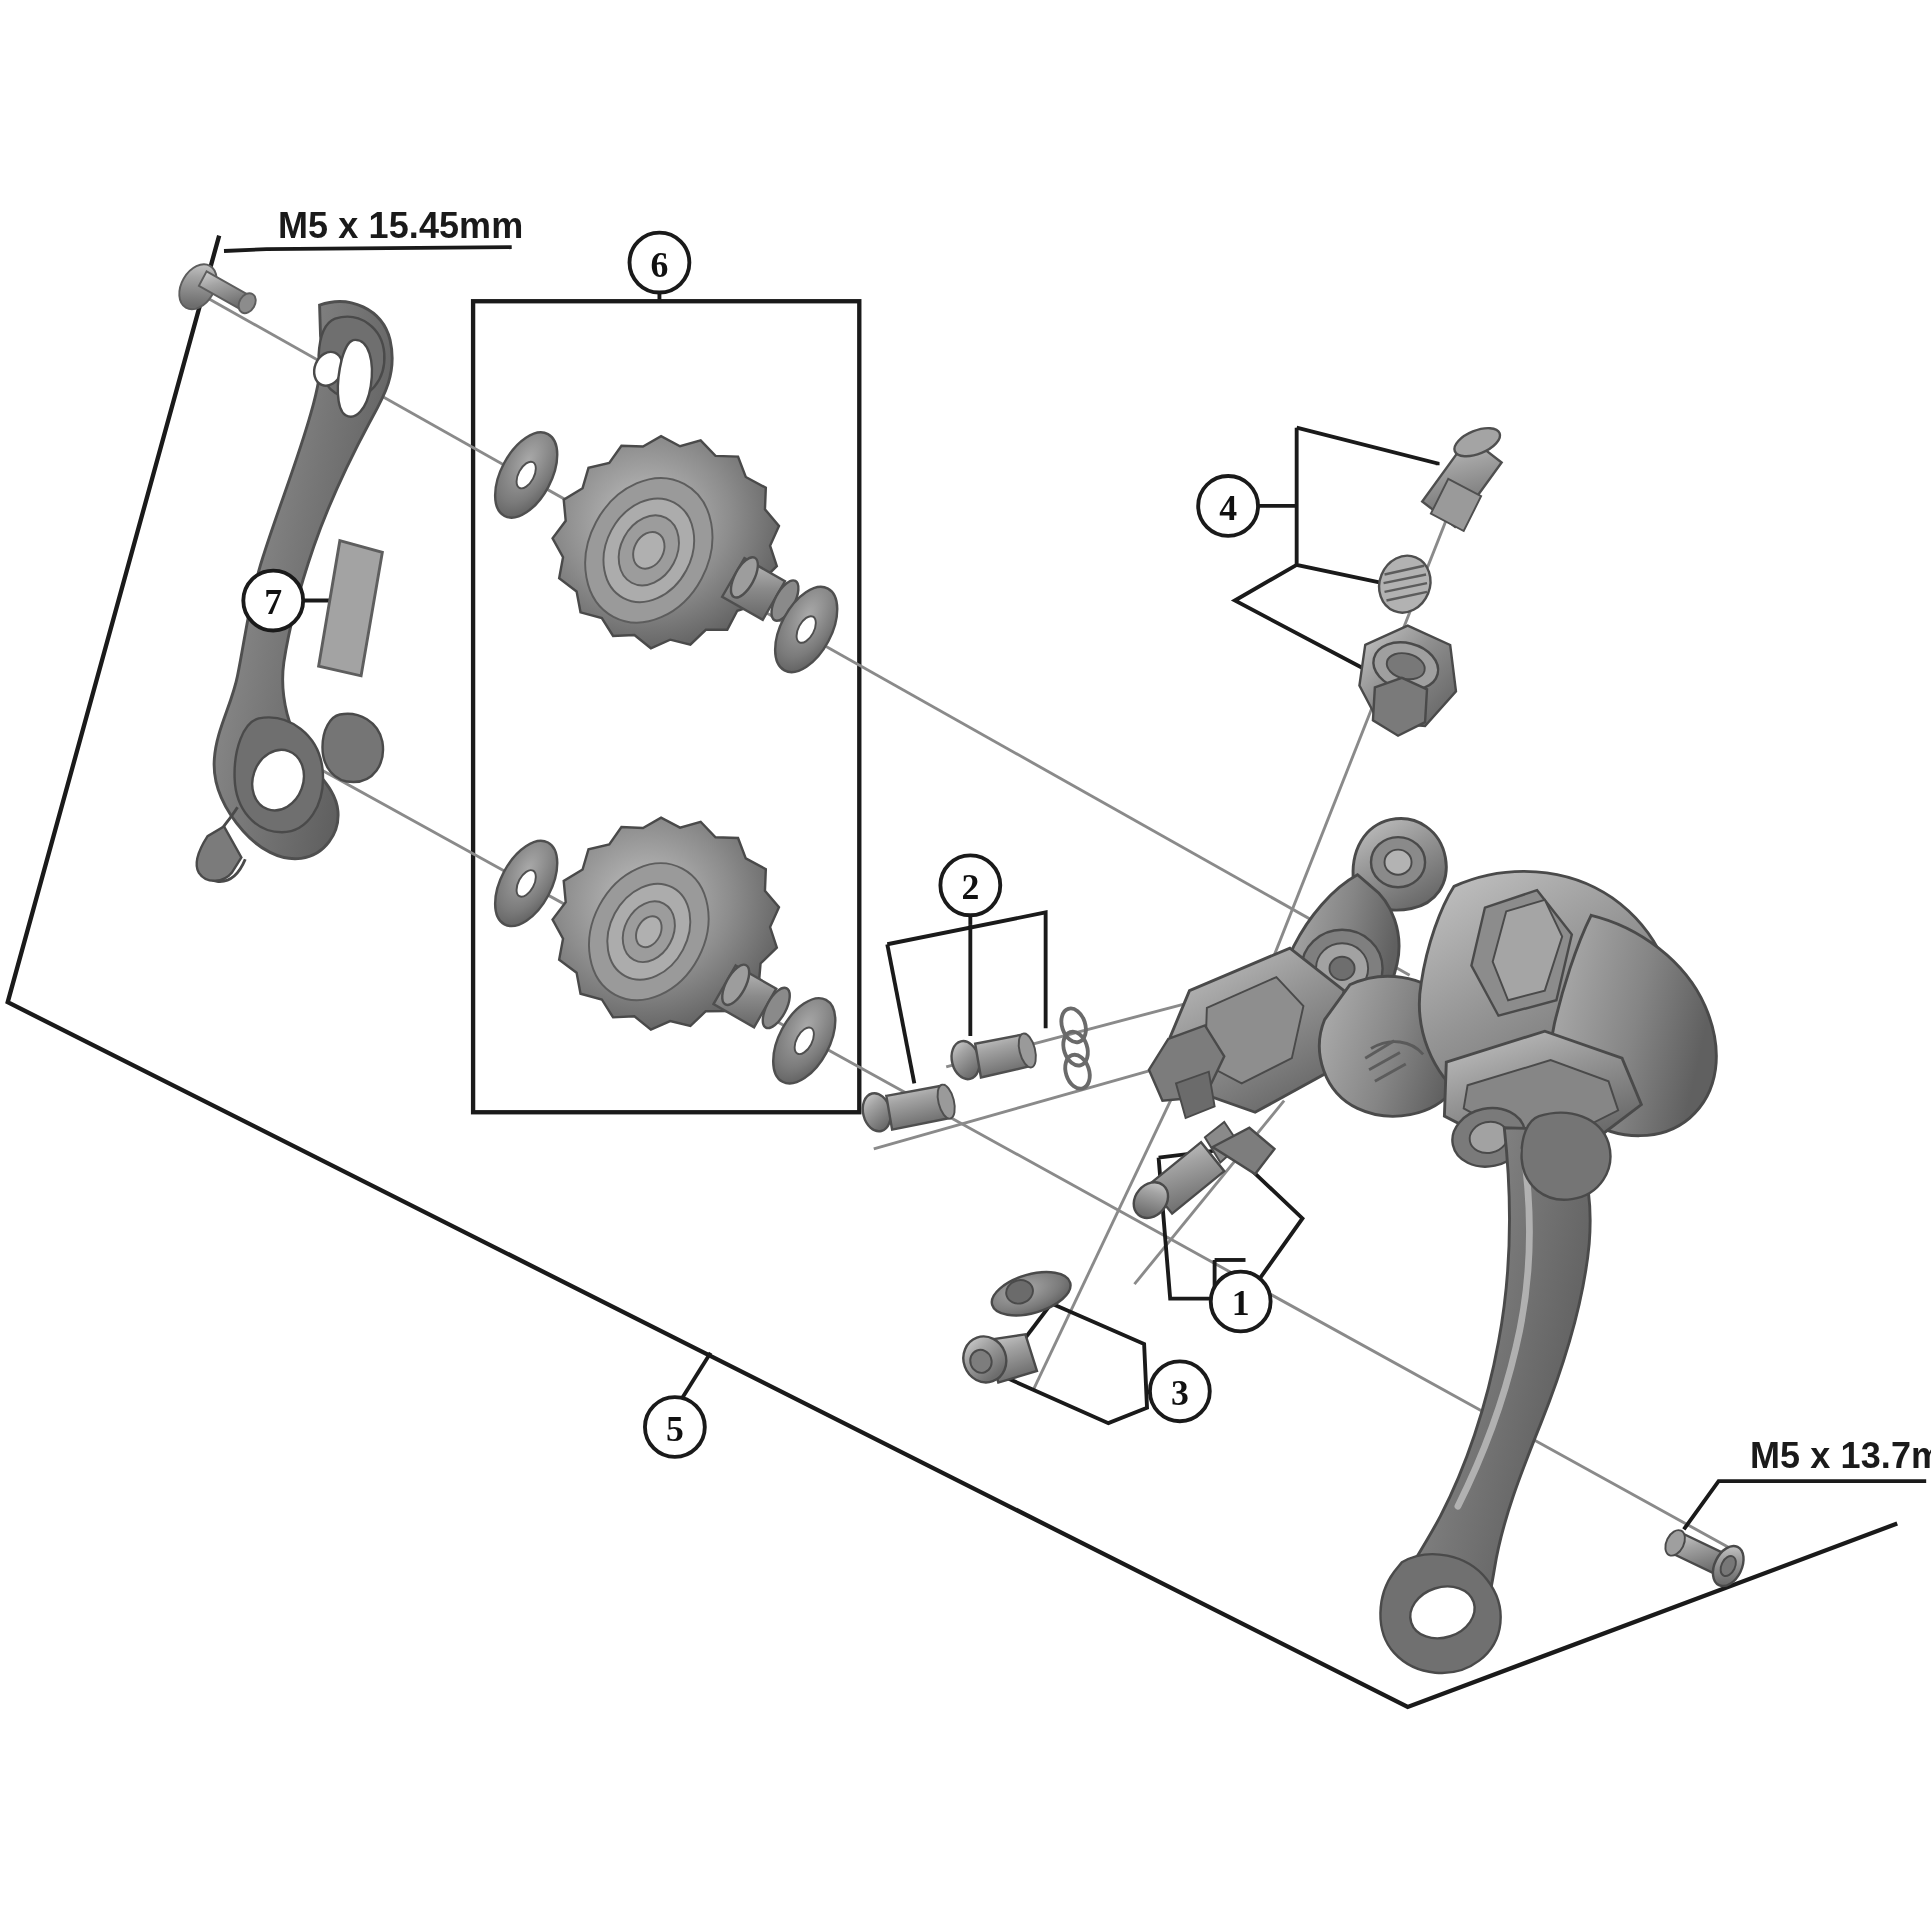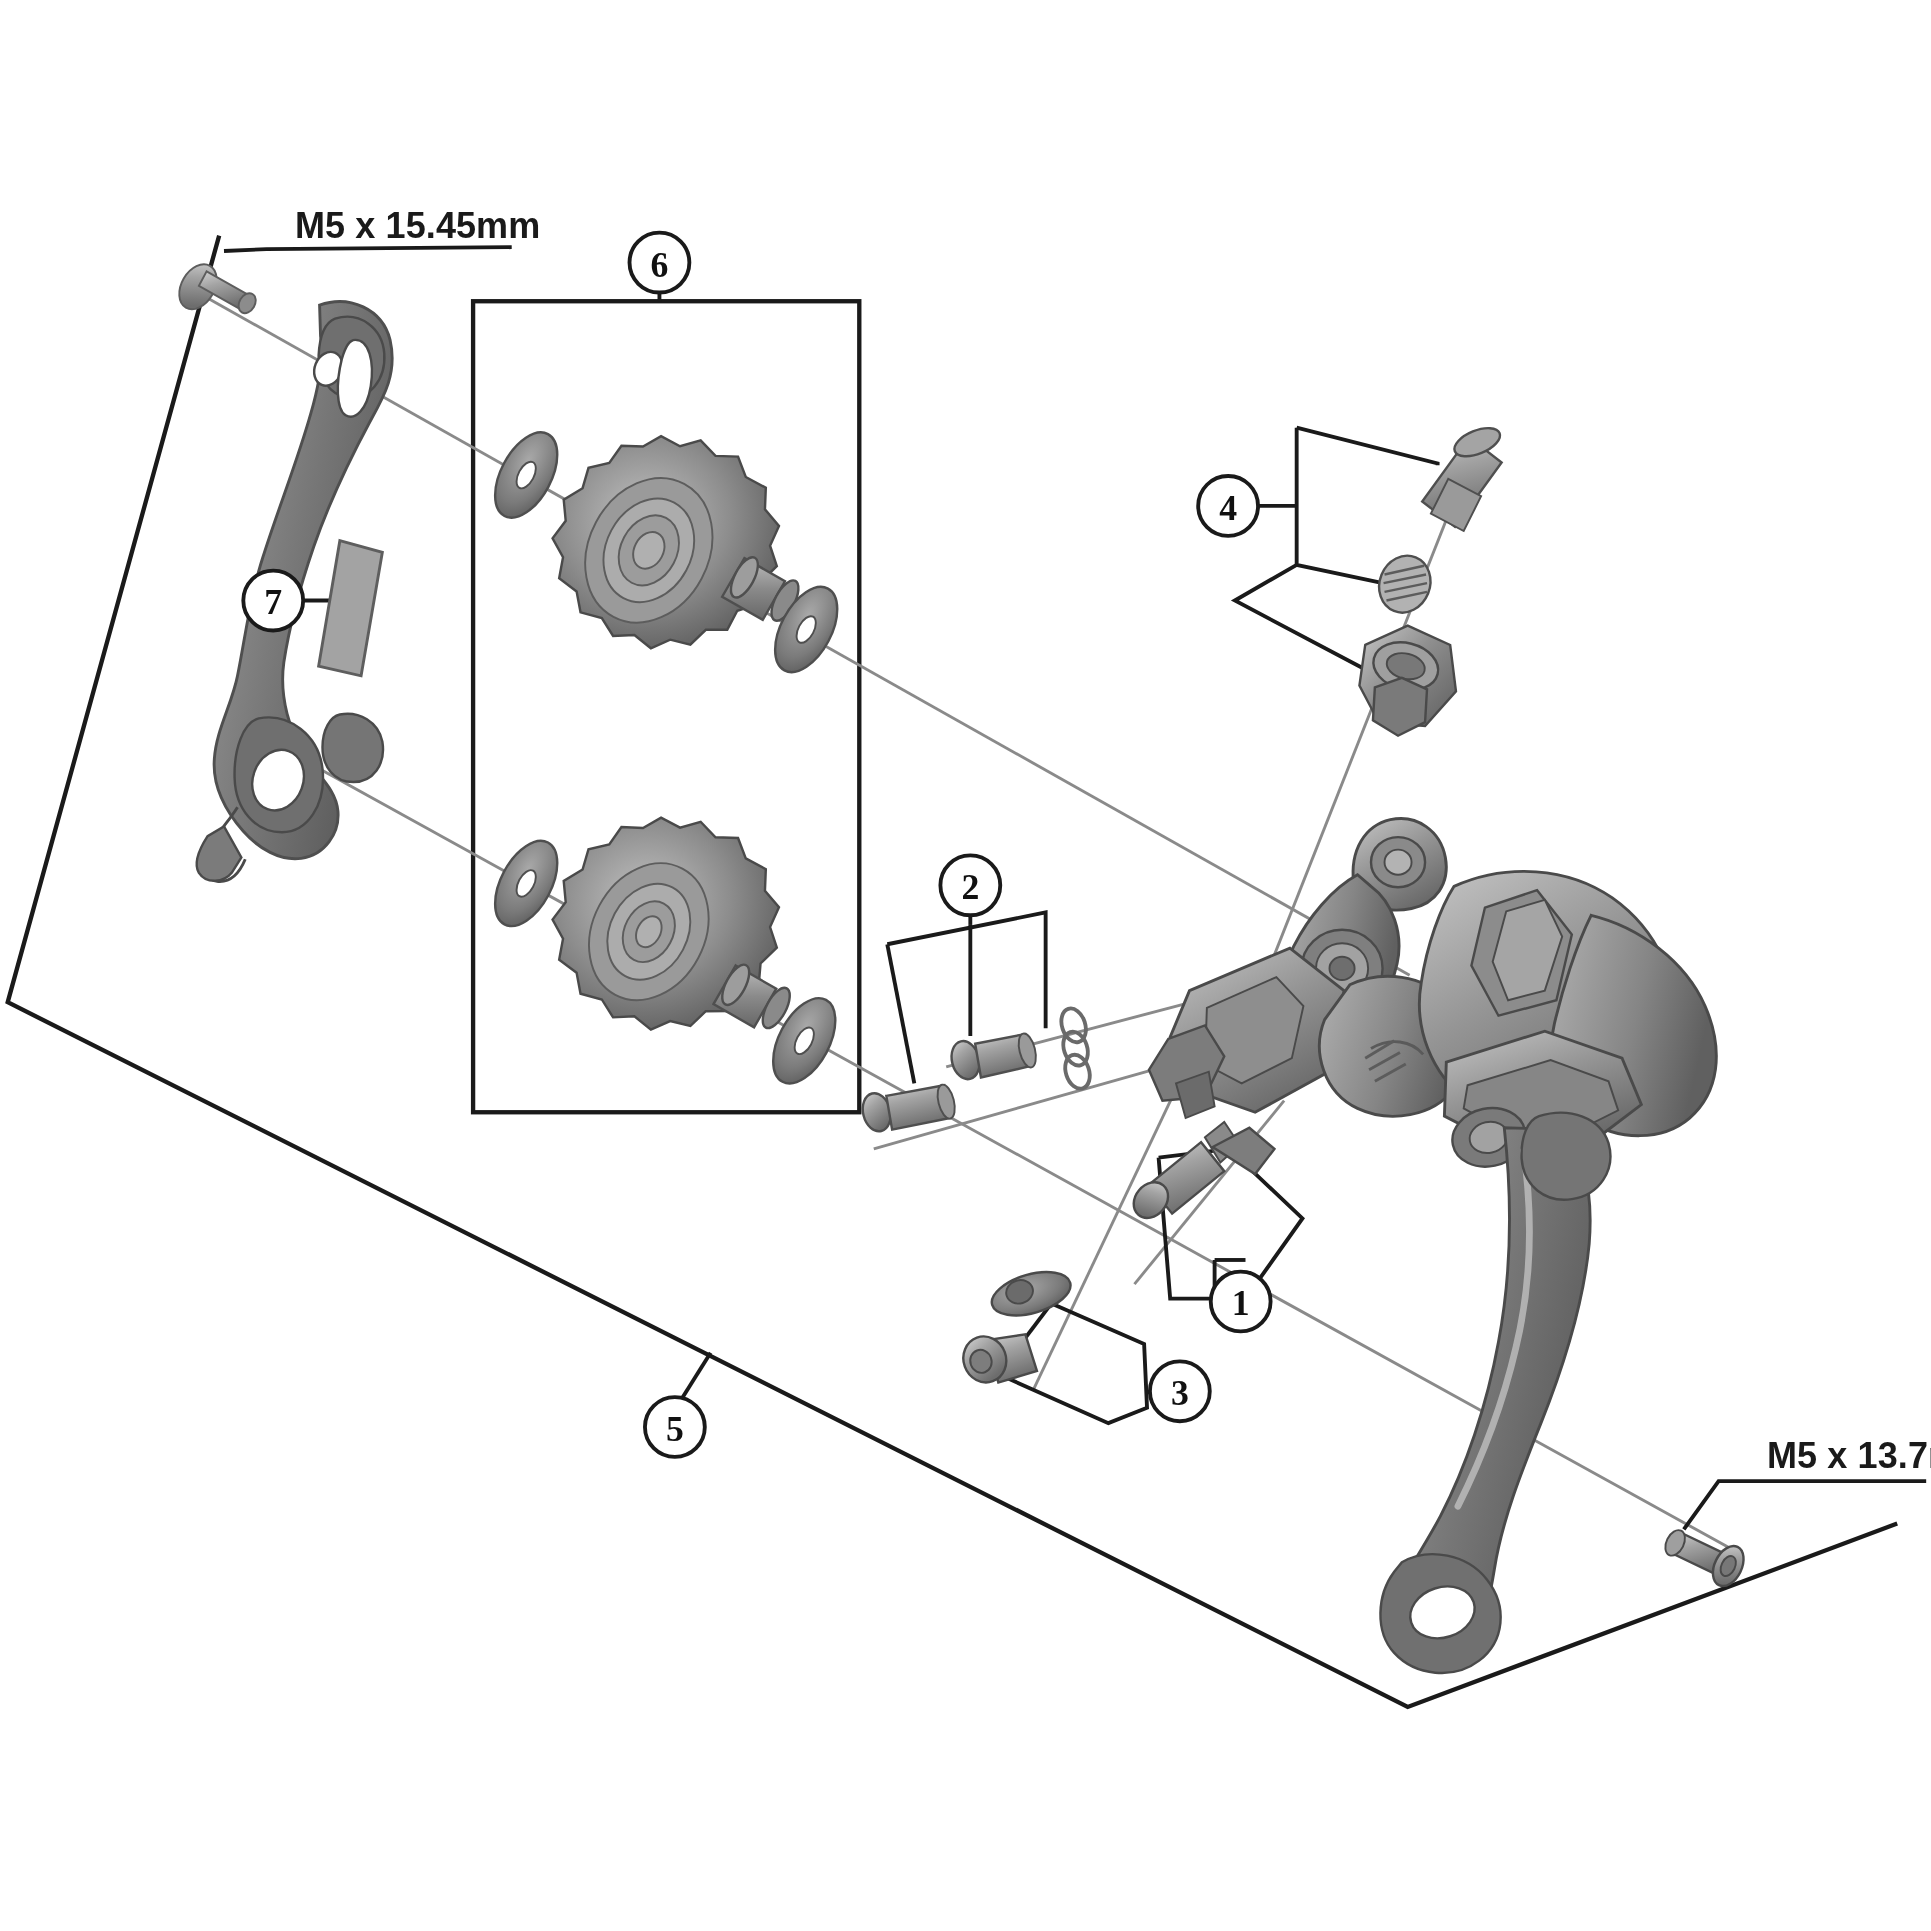--- a/index.html
+++ b/index.html
@@ -14,21 +14,20 @@
   #stage{position:absolute;left:0;top:0;width:1931px;height:1931px;}
   svg#diagram{position:absolute;left:0;top:0;width:1931px;height:1931px;}
 
   .dim-label{
     position:absolute;
     font-size:36px;
     font-weight:700;
     letter-spacing:0.1px;
     color:#1a1a1a;
     white-space:nowrap;
-    margin-left:17px;
   }
   #dim-top{left:278px;top:205px;}
   #dim-bottom{left:1750px;top:1435px;}
 
   .callout-num{
     font-family:"Liberation Serif", serif;
     font-size:37px;
     font-weight:700;
     fill:#111;
     text-anchor:middle;

